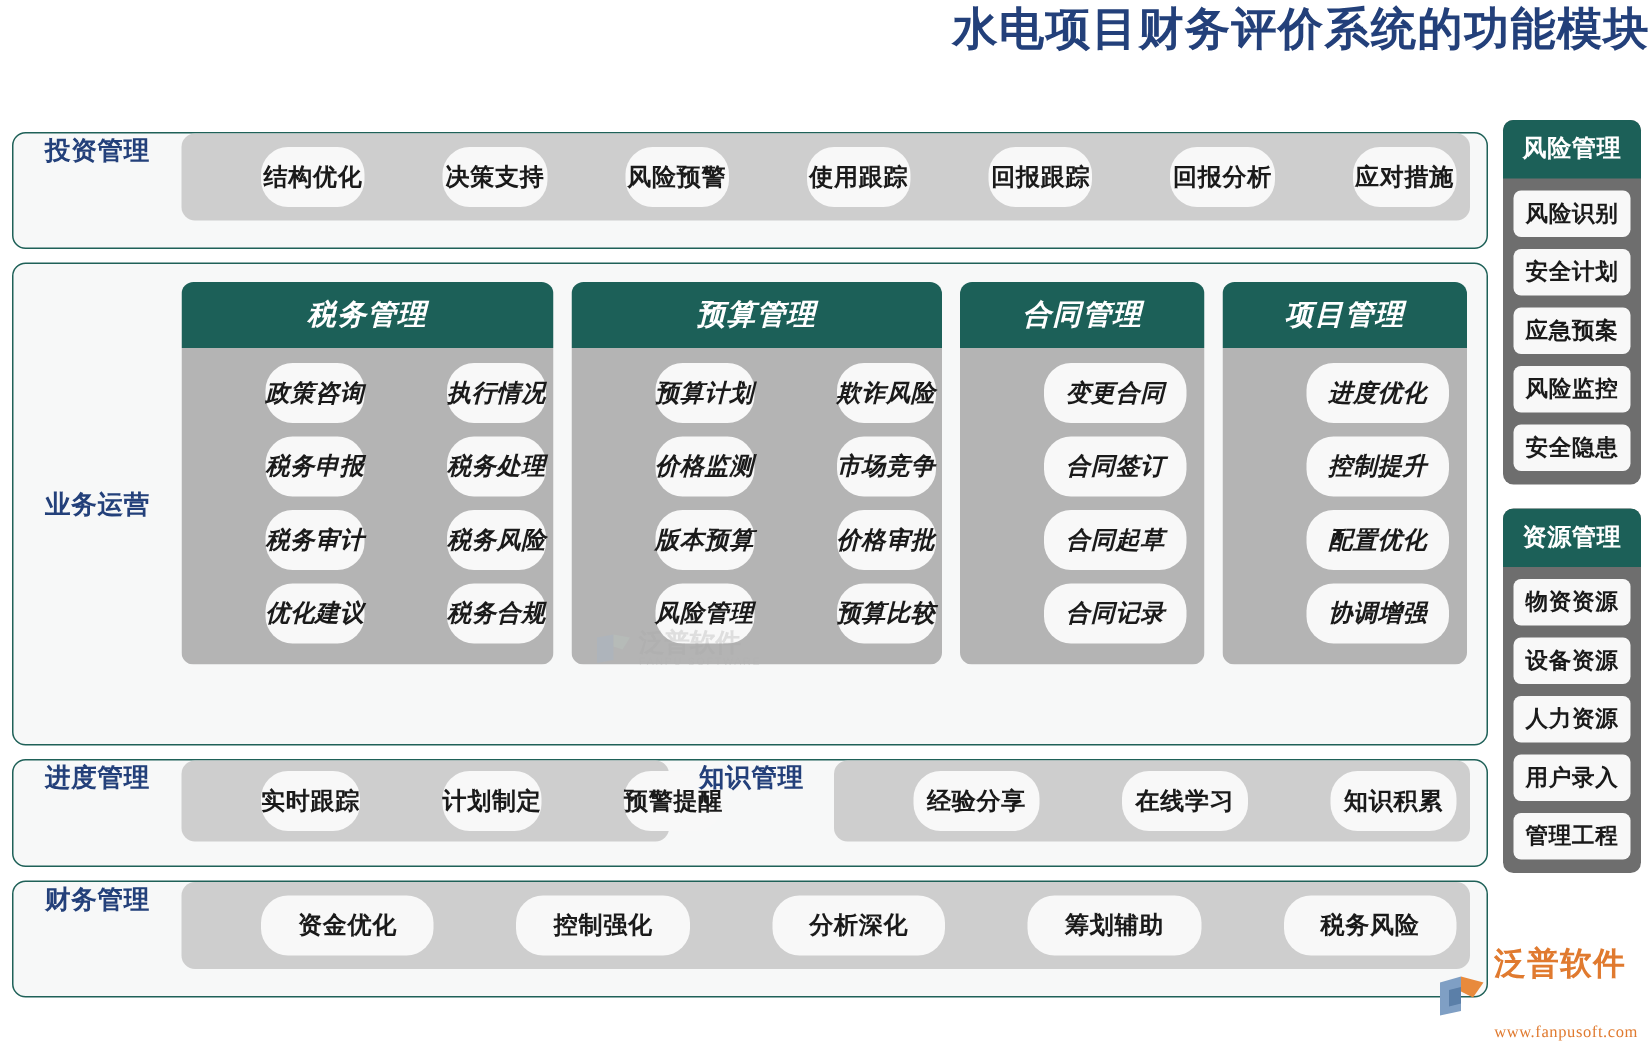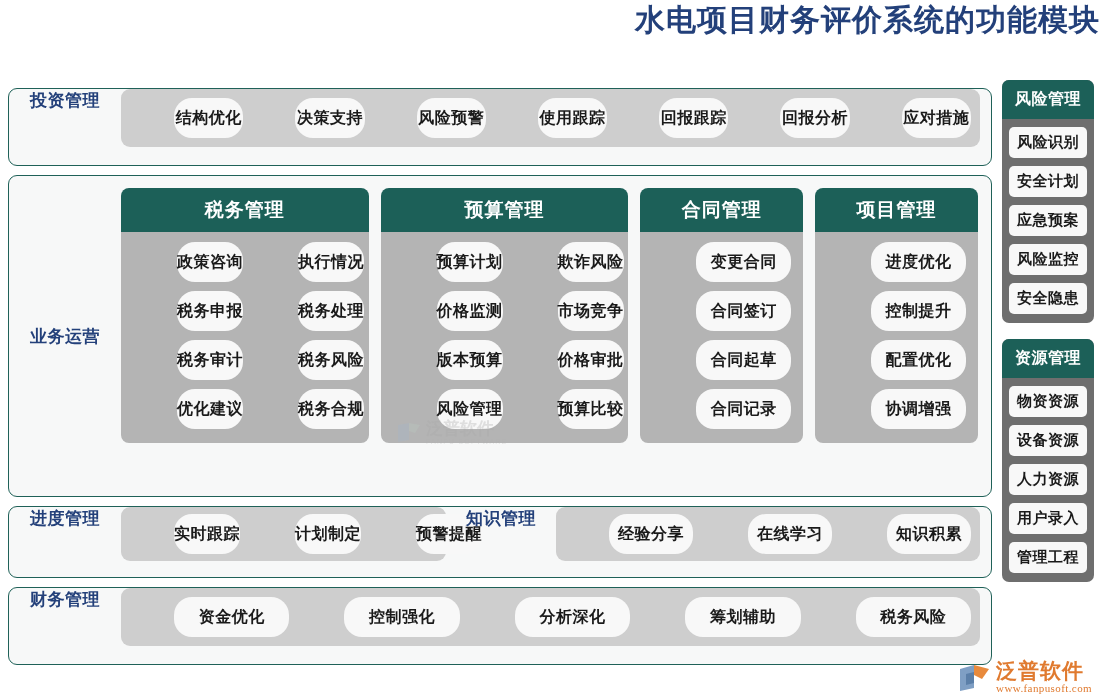--- a/index.html
+++ b/index.html
@@ -109,20 +109,21 @@
     display: flex;
     gap: 12px;
     padding: 12px 13px 25px 0;
     align-items: flex-start;
   }
   .biz-col {
     border-radius: 8px;
     overflow: hidden;
     display: flex;
     flex-direction: column;
+    font-style: italic;
   }
   .biz-col.w2 { flex: 1.52; }
   .biz-col.w1 { flex: 1; }
   .biz-head {
     background: #1c6058;
     color: #ffffff;
     font-size: 19px;
     font-weight: bold;
     text-align: center;
     padding: 9px 0;
@@ -257,20 +258,21 @@
     font-weight: bold;
     color: #e07a2f;
     line-height: 1.05;
     letter-spacing: 1px;
   }
   .logo-txt .logo-url {
     font-size: 11px;
     color: #e07a2f;
     font-family: "Liberation Serif", serif;
     letter-spacing: 0.4px;
+    margin-top: 28px;
   }
 </style>
 </head>
 <body>
 
 <div class="page-title">水电项目财务评价系统的功能模块</div>
 
 <div class="layout">
 
   <div class="panel" id="row-invest">

